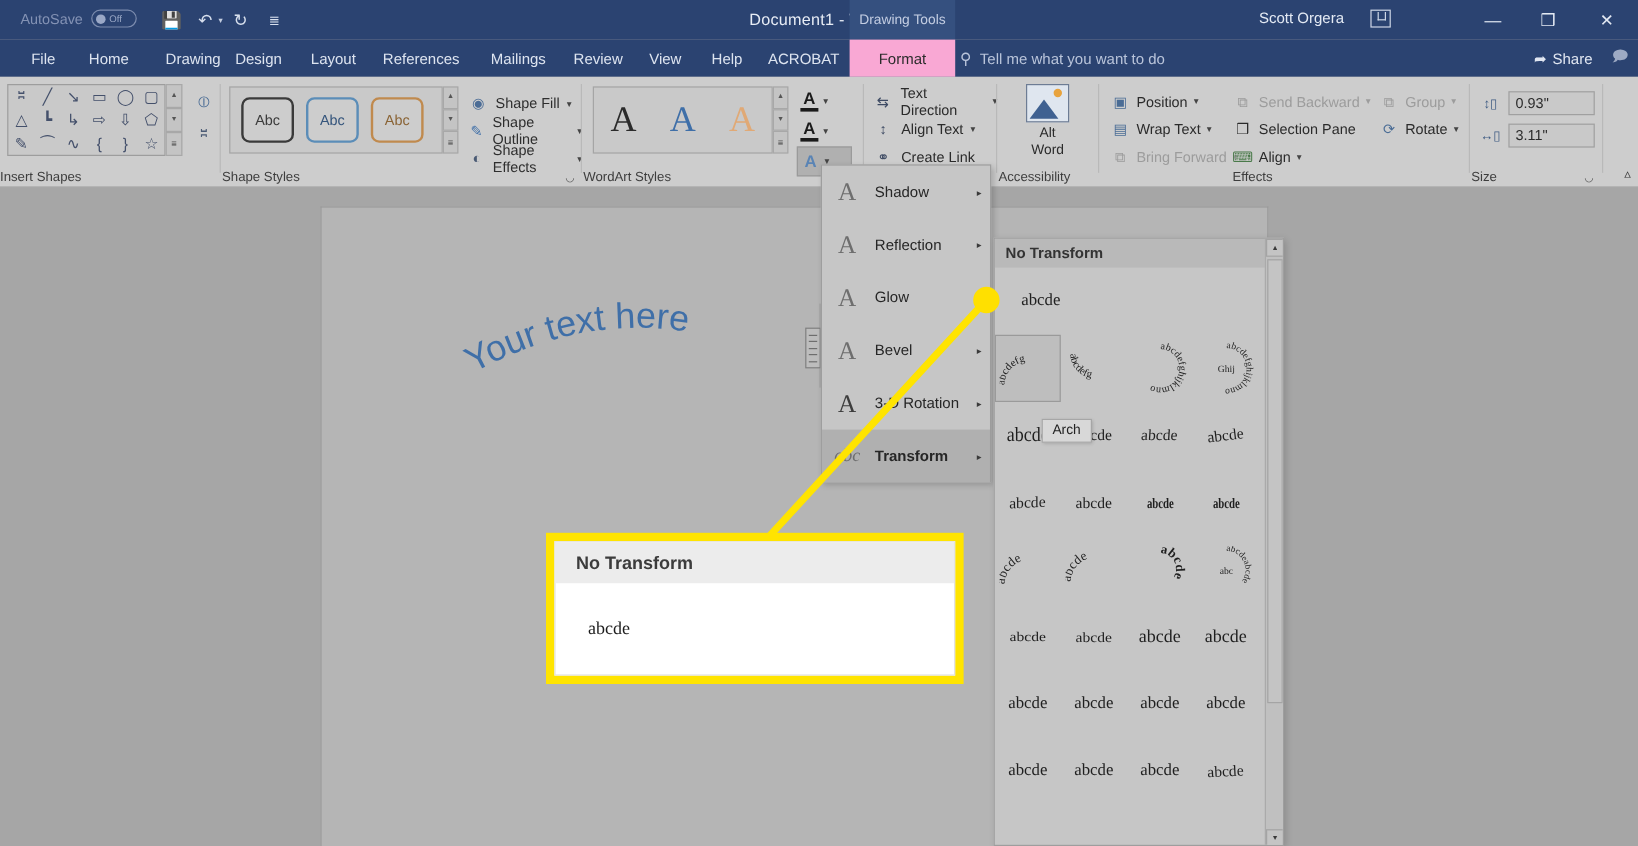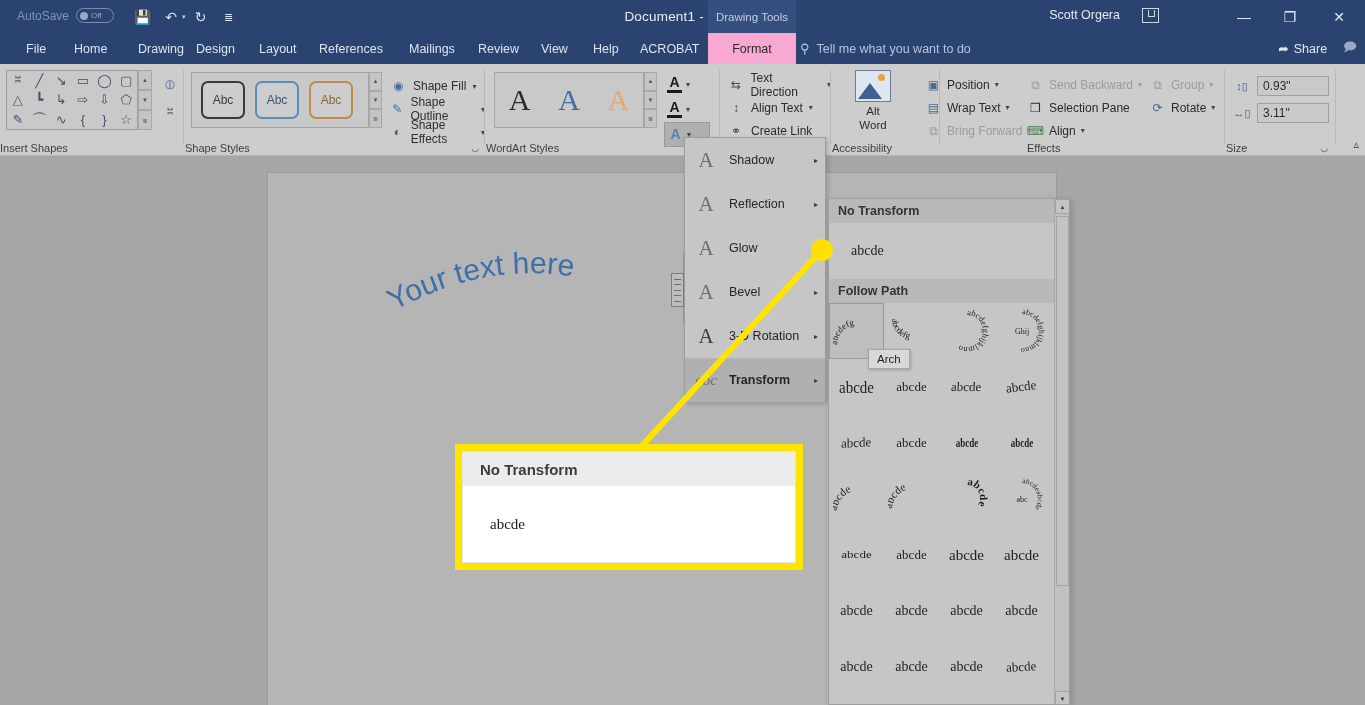--- a/index.html
+++ b/index.html
@@ -501,21 +501,21 @@
         <span>Align Text</span>
         <span class="caret-sm">▾</span>
       </div>
       <div class="txt-item" style="top:56px;">
         <span class="txt-ic">⚭</span>
         <span>Create Link</span>
       </div>
       <div class="rgroup-sep" style="right:0;"></div>
     </div>
 
-    <div class="rgroup" style="left:832px; width:108px;">
+    <div class="rgroup" style="left:832px; width:84px;">
       <div class="alt-text-btn">
         <div class="alt-ic"></div>
         <div class="alt-lbl">Alt</div>
         <div class="alt-lbl">Word</div>
       </div>
       <div class="rgroup-title">Accessibility</div>
       <div class="rgroup-sep" style="right:0;"></div>
     </div>
 
     <div class="rgroup" style="left:917px; width:308px;">
@@ -637,21 +637,20 @@
       <span class="fx-arrow">▸</span>
     </div>
   </div>
 
   <div class="tgal">
     <div class="tgal-head">No Transform</div>
     <div class="notrans-row">
       <span class="notrans-txt">abcde</span>
     </div>
 
-    <div class="tgal-head">Follow Path</div>
     <div class="tgal-row">
       <span class="tcell sel">
         <svg width="48" height="44" viewBox="0 0 48 44">
           <defs>
               <path id="p1" d="M 4,36 A 20,20 0 0 1 44,36" fill="none"></path>
             </defs>
           <text font-size="9" font-family="Liberation Serif, serif" fill="#1f1f1f"><textPath href="#p1">abcdefg</textPath></text>
         </svg>
       </span>
       <span class="tcell">

